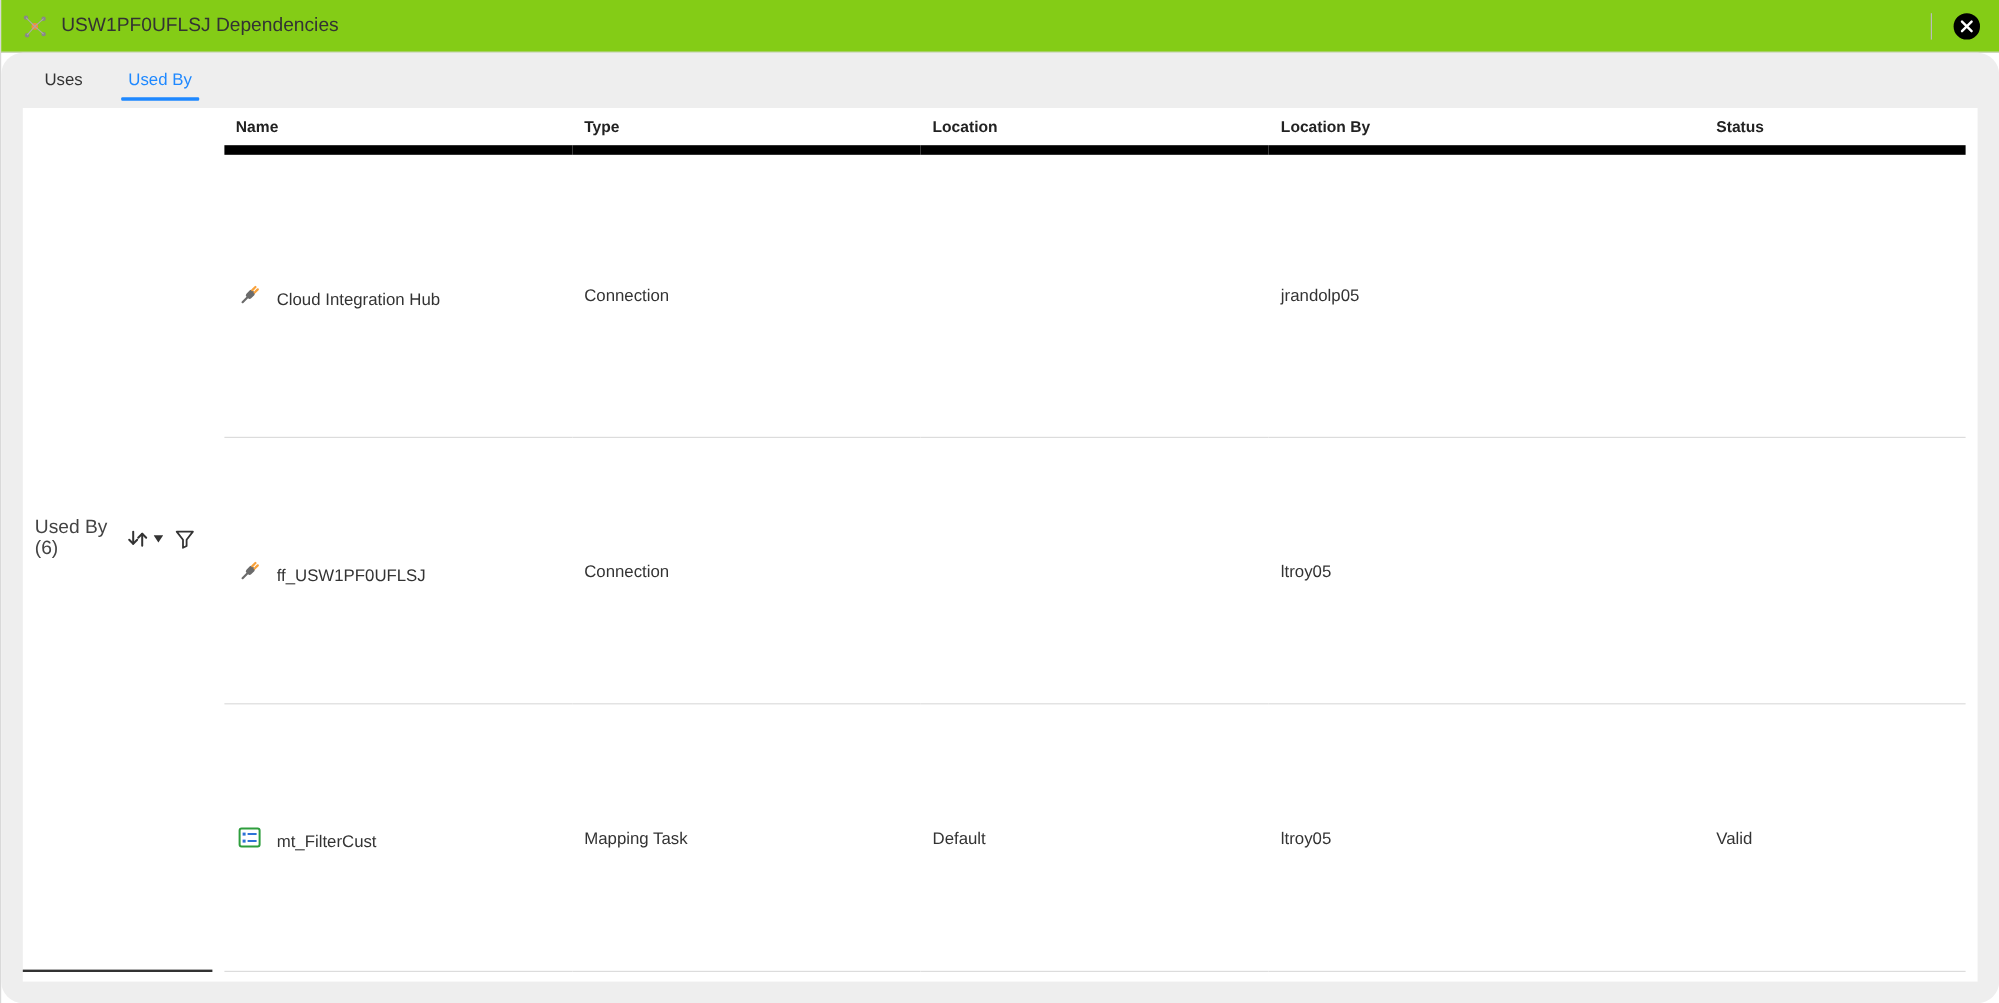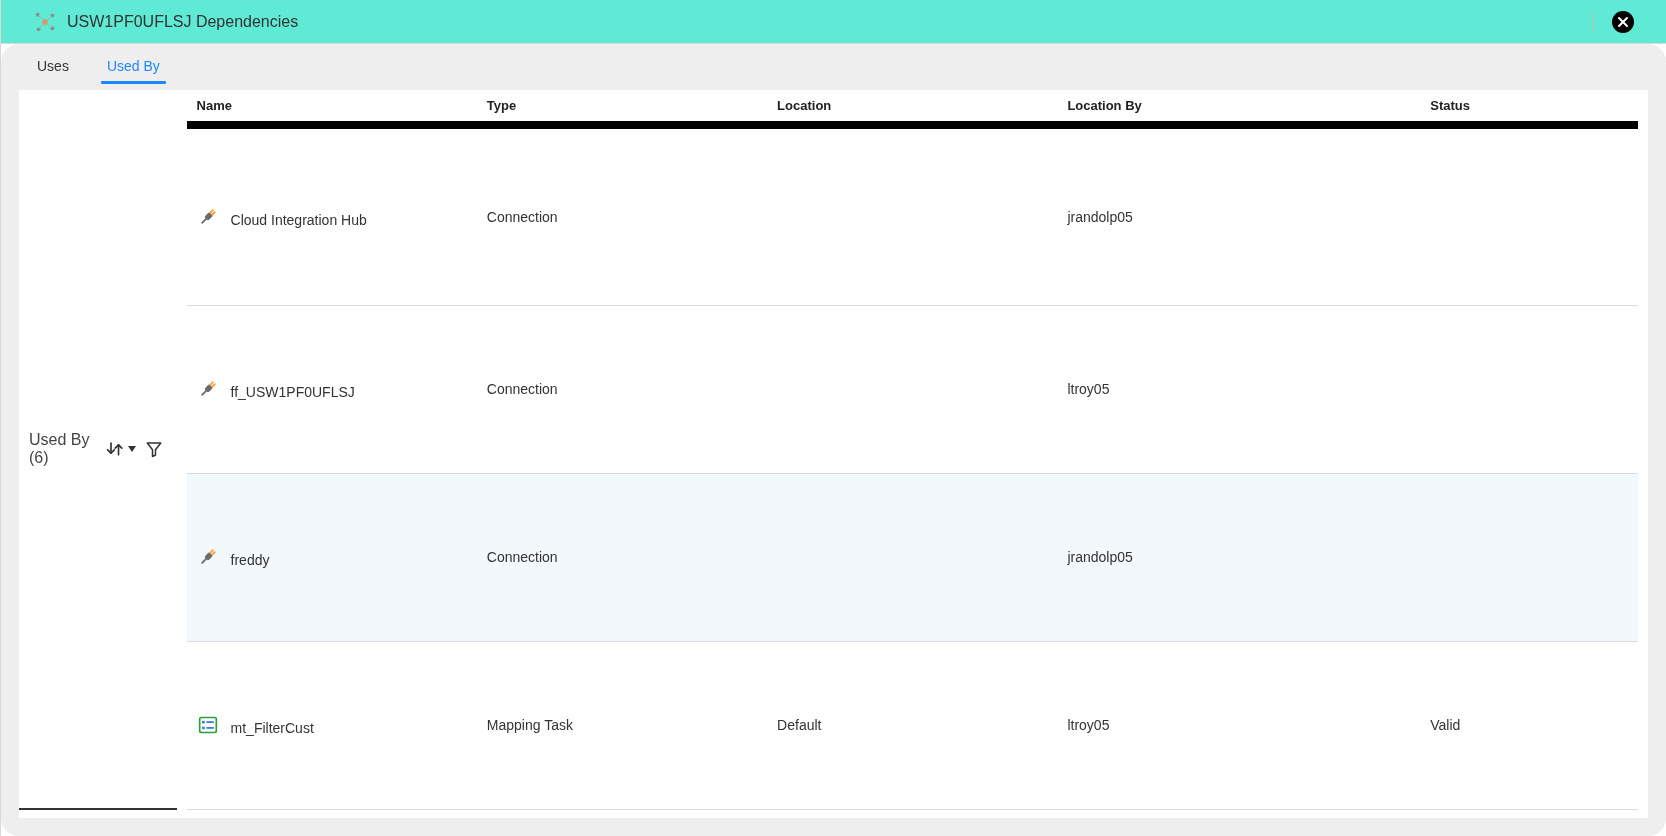--- a/index.html
+++ b/index.html
@@ -17,23 +17,23 @@
     height: 100%;
     border-left: 1px solid #d9d9d9;
     display: flex;
     flex-direction: column;
   }
   
   .titlebar {
     display: flex;
     align-items: center;
     height: 44px;
-    padding: 0 32px;
+    padding: 0 16px;
     border-bottom: 1px solid #d9d9d9;
-    background: #5eead4;
+    background: #84cc16;
   }
   .titlebar .title-icon {
     width: 24px; height: 24px;
     margin-right: 10px;
     display: flex; align-items: center; justify-content: center;
   }
   .titlebar .title {
     font-size: 16px;
     color: #333;
   }
@@ -265,41 +265,20 @@
   </svg>
 </span>
                   <span>ff_USW1PF0UFLSJ</span>
                 </div>
               </td>
               <td>Connection</td>
               <td></td>
               <td>ltroy05</td>
               <td></td>
             </tr>
-            <tr class="highlight">
-              <td>
-                <div class="row-name">
-                  <span class="row-icon">
-  <svg width="22" height="22" viewBox="0 0 24 24">
-    <g transform="rotate(-45 12 12)">
-      <rect x="9" y="9" width="8" height="6" rx="2" fill="#6b6b6b"></rect>
-      <line x1="17" y1="10.5" x2="21" y2="10.5" stroke="#f8a13a" stroke-width="2" stroke-linecap="round"></line>
-      <line x1="17" y1="13.5" x2="21" y2="13.5" stroke="#f8a13a" stroke-width="2" stroke-linecap="round"></line>
-      <line x1="9" y1="12" x2="3" y2="12" stroke="#6b6b6b" stroke-width="2" stroke-linecap="round"></line>
-    </g>
-  </svg>
-</span>
-                  <span>freddy</span>
-                </div>
-              </td>
-              <td>Connection</td>
-              <td></td>
-              <td>jrandolp05</td>
-              <td></td>
-            </tr>
             <tr>
               <td>
                 <div class="row-name">
                   <span class="row-icon">
   <svg width="20" height="20" viewBox="0 0 24 24">
     <rect x="2" y="3" width="20" height="18" rx="2" fill="#fff" stroke="#2e9e3d" stroke-width="2"></rect>
     <rect x="5" y="7" width="3" height="3" fill="#2e72d6"></rect>
     <rect x="5" y="14" width="3" height="3" fill="#2e72d6"></rect>
     <line x1="10" y1="8.5" x2="19" y2="8.5" stroke="#2e72d6" stroke-width="2"></line>
     <line x1="10" y1="15.5" x2="19" y2="15.5" stroke="#2e72d6" stroke-width="2"></line>

